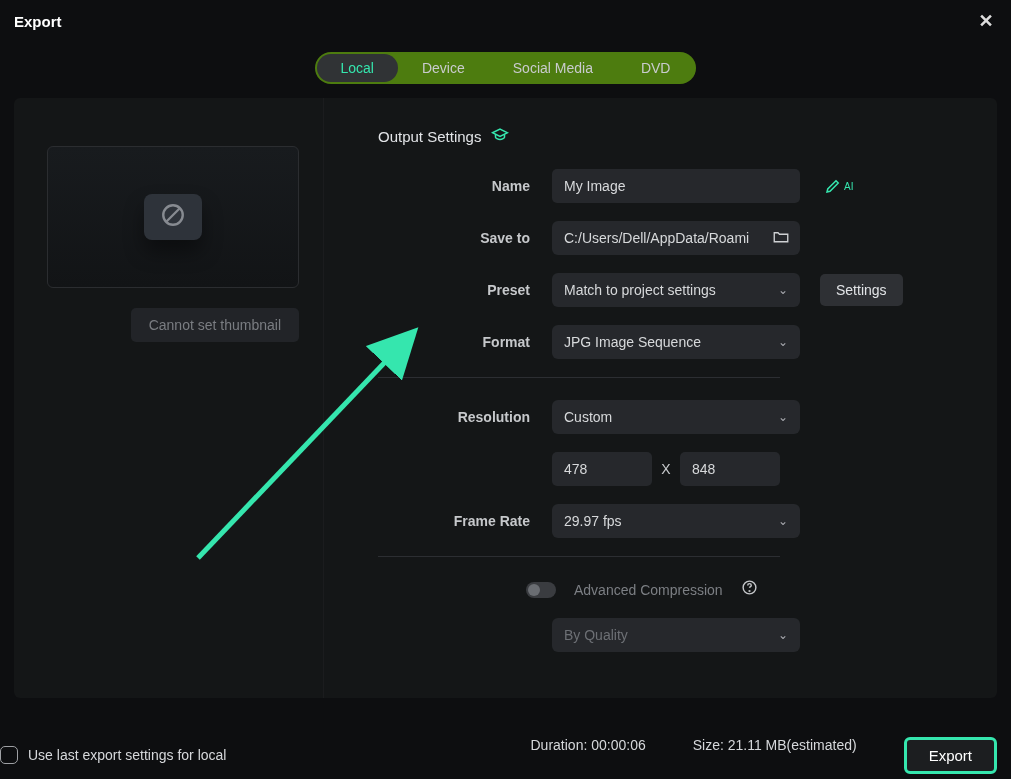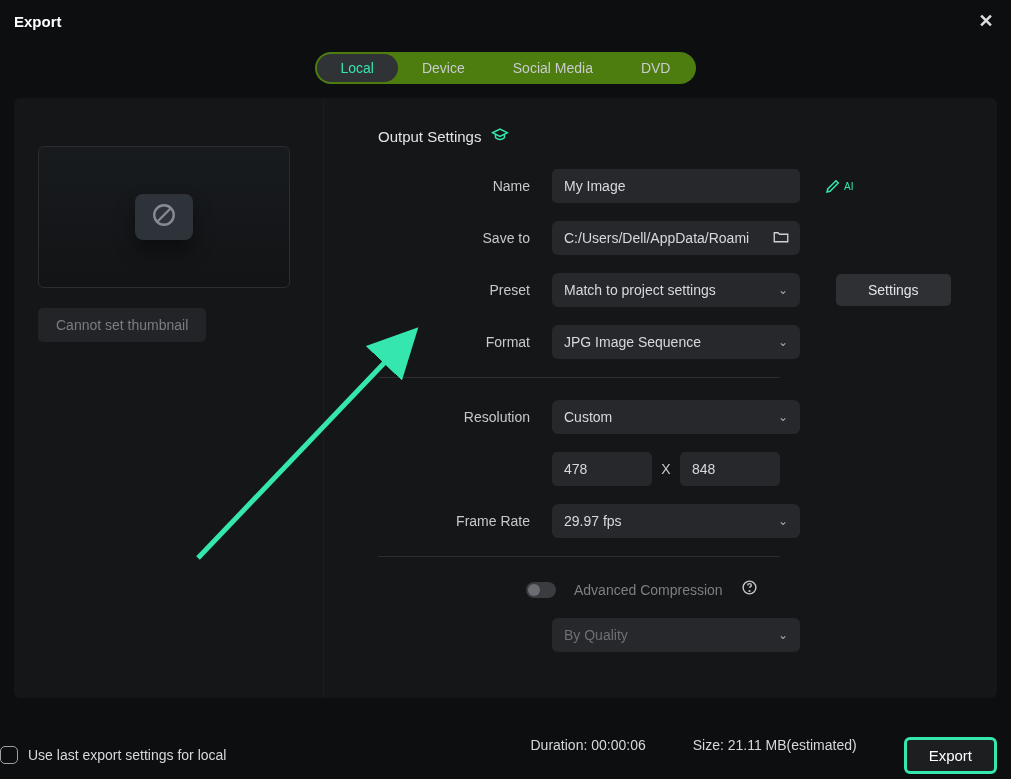--- a/index.html
+++ b/index.html
@@ -26,21 +26,21 @@
     padding:6px 24px; font-size:14px; color:#c9cbce; cursor:pointer; border-radius:18px;
   }
   .tab.active { background:#303335; color:#35e6ae; }
 
   .panel {
     margin:14px 14px 0 14px;
     height:600px;
     background:#141617; border-radius:6px; display:flex; position:relative;
   }
   .left-col {
-    width:310px; padding:48px 24px 0 24px; display:flex; flex-direction:column; align-items:flex-start;
+    width:310px; padding:48px 24px 0 24px; display:flex; flex-direction:column; align-items:flex-end;
     border-right:1px solid #2a2b2e55;
   }
   .thumb {
     width:252px; height:142px; border:1px solid #2b2d30; border-radius:6px;
     background:linear-gradient(#181b1e,#121416);
     display:flex; align-items:center; justify-content:center; position:relative;
   }
   .thumb-inner {
     width:58px;height:46px;border-radius:8px;background:#2e333a;display:flex;align-items:center;justify-content:center;
     box-shadow:0 12px 20px rgba(0,0,0,.4);
@@ -52,38 +52,38 @@
   }
   .right-col{ flex:1; padding:28px 30px 10px 54px; overflow:auto;}
   .section-title{
     font-size:15px;color:#e2e4e7;display:flex;align-items:center;gap:10px;margin-bottom:22px;
   }
   .edu-icon svg{width:18px;height:18px;stroke:#35e6ae;fill:none;stroke-width:2}
   .row{
     display:flex; align-items:center; margin-bottom:18px; position:relative;
   }
   .row .label{
-    width:174px; text-align:right; padding-right:22px; font-size:14px; color:#c6c8cb;
+    width:174px; text-align:right; padding-right:22px; font-size:14px; color:#c6c8cb;font-weight:bold;
   }
   .input, .select{
     width:248px; height:34px; background:#26282c; border:none; border-radius:5px;
     color:#d7d9db; font-size:14px; padding:0 12px; display:flex; align-items:center;
     position:relative;
   }
   .input{outline:none}
   .select{cursor:pointer;justify-content:space-between;border-radius:6px;}
   .chev{font-size:12px;color:#a6a8ad}
   .pen-ai{
     margin-left:24px; color:#35e6ae; display:flex; align-items:center; gap:2px; font-size:10px; cursor:pointer;
   }
   .pen-ai svg{width:18px;height:18px;stroke:#35e6ae;fill:none;stroke-width:2}
   .folder-icon{position:absolute;right:10px;top:50%;transform:translateY(-50%);}
   .folder-icon svg{width:18px;height:18px;stroke:#cfd1d4;fill:none;stroke-width:1.8}
   .settings-btn{
-    margin-left:36px; padding:8px 32px; background:#2e3034; color:#e2e4e7;
+    margin-left:20px; padding:8px 16px; background:#2e3034; color:#e2e4e7;
     border:none; border-radius:5px; font-size:14px; cursor:pointer;
   }
   hr.div{
     border:none;border-top:1px solid #2c2e32;margin:10px 0 22px 0;width:402px;
   }
   .res-x{display:inline-block;width:28px;text-align:center;color:#c7c9cc;font-size:14px}
   .small-input{
     width:100px;height:34px;background:#26282c;border:none;border-radius:5px;
     color:#d7d9db;font-size:14px;padding:0 12px;outline:none;
   }

